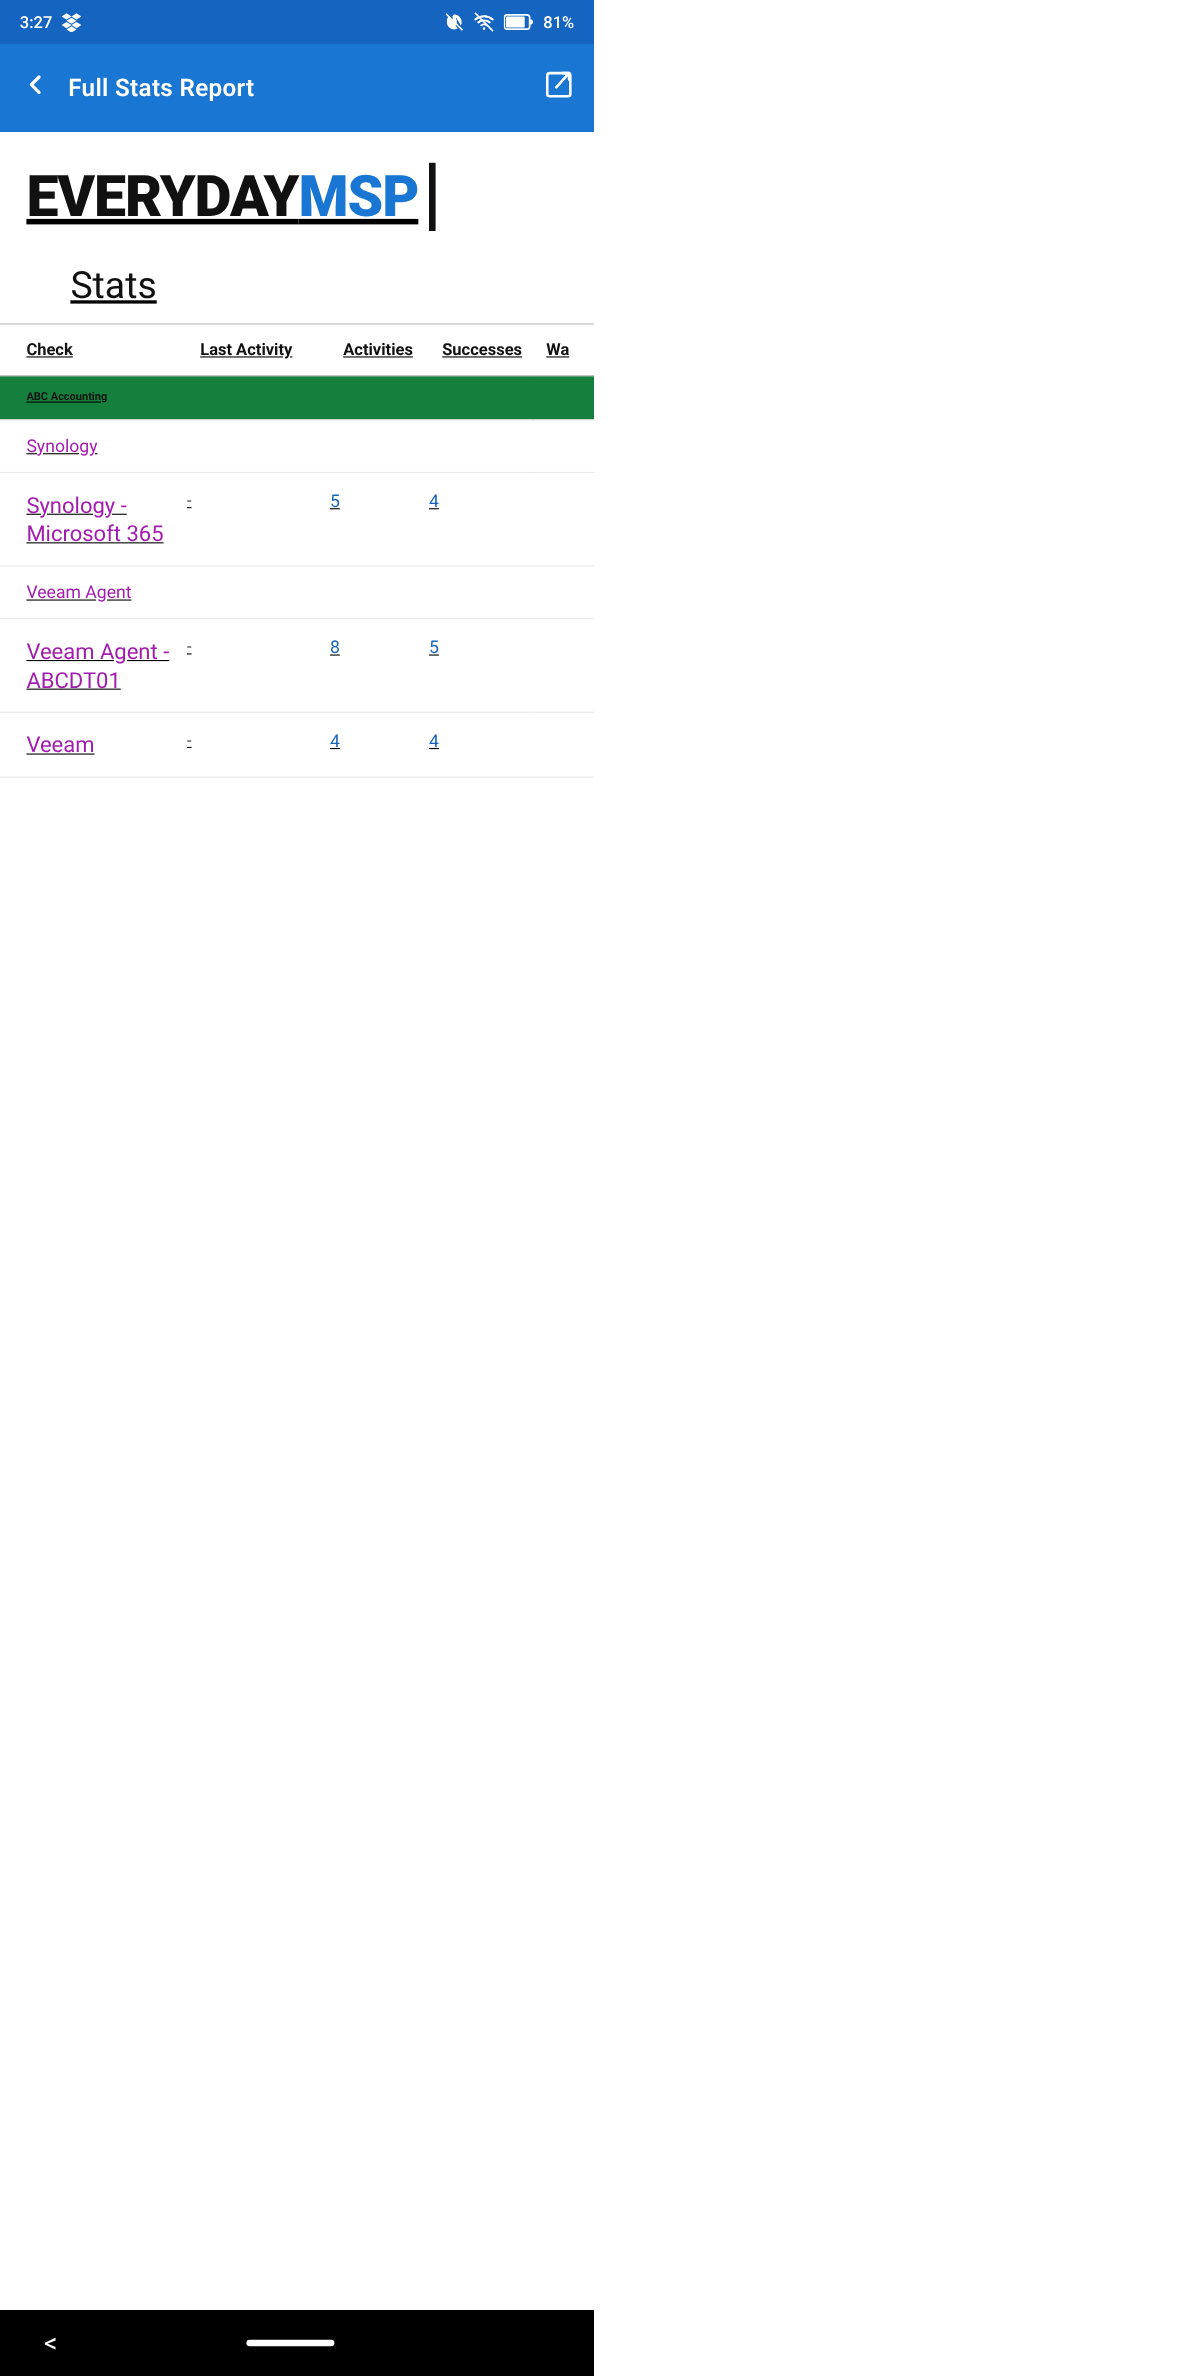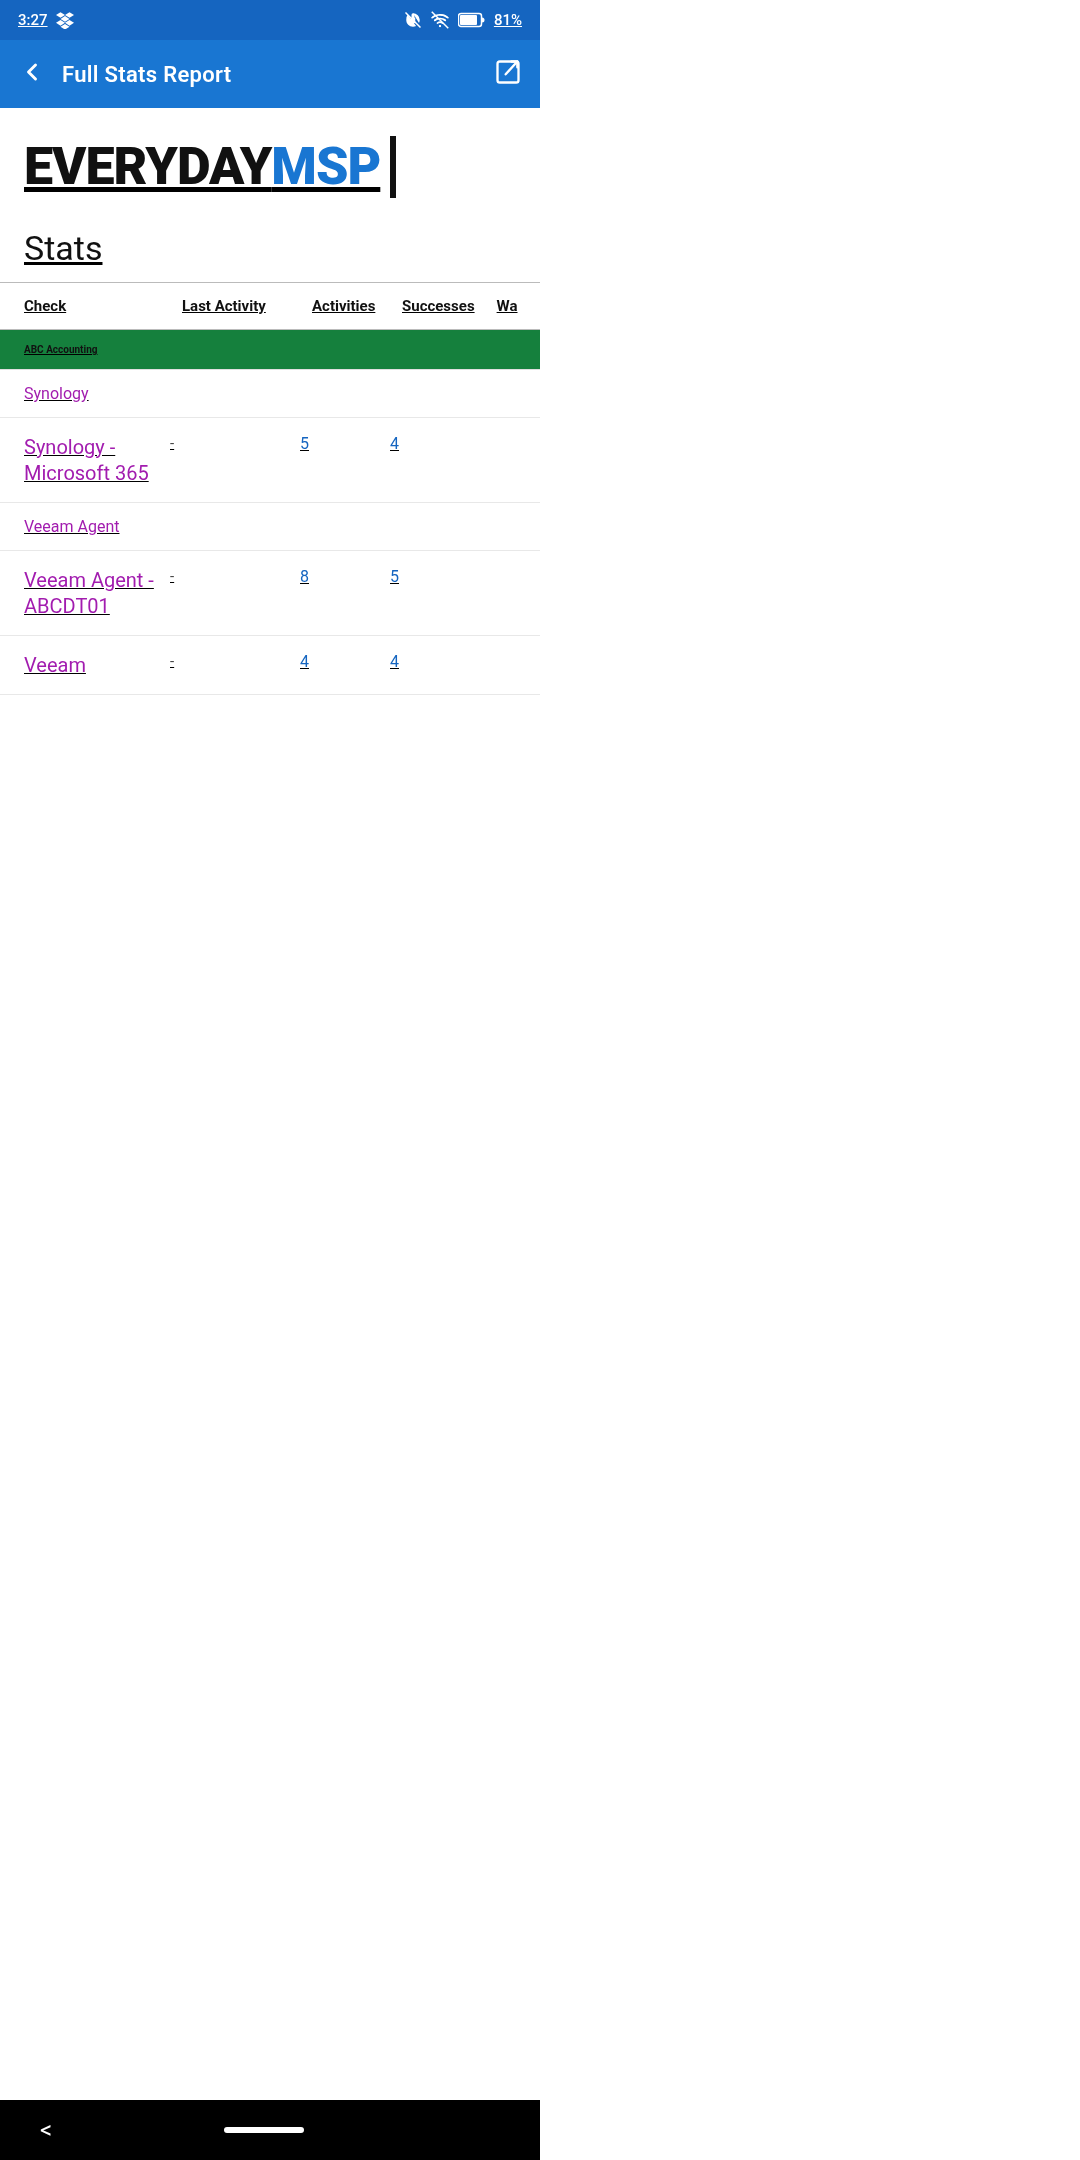--- a/index.html
+++ b/index.html
@@ -17,21 +17,20 @@
     .status-bar {
       background: #1565c0;
       color: #fff;
       display: flex;
       justify-content: space-between;
       align-items: center;
       padding: 10px 18px;
       height: 40px;
       font-size: 15px;
       font-weight: 500;
-      text-decoration: underline;
     }
 
     .status-left {
       display: flex;
       align-items: center;
       gap: 8px;
     }
 
     .status-right {
       display: flex;
@@ -39,21 +38,21 @@
       gap: 8px;
     }
 
     
     .app-bar {
       background: #1976d2;
       color: #fff;
       display: flex;
       align-items: center;
       padding: 14px 18px;
-      height: 68px;
+      height: 80px;
     }
 
     .app-bar-back {
       font-size: 22px;
       margin-right: 16px;
       cursor: pointer;
     }
 
     .app-bar-title {
       flex: 1;
@@ -99,20 +98,21 @@
       background: #111;
       margin-left: 10px;
     }
 
     
     .stats-heading {
       padding: 10px 24px 14px 24px;
       font-size: 34px;
       font-weight: 400;
       color: #111;
+      margin-left: 40px;
     }
 
     
     .stats-table {
       width: 100%;
       border-collapse: collapse;
     }
 
     .table-header {
       border-top: 1.5px solid #bbb;

